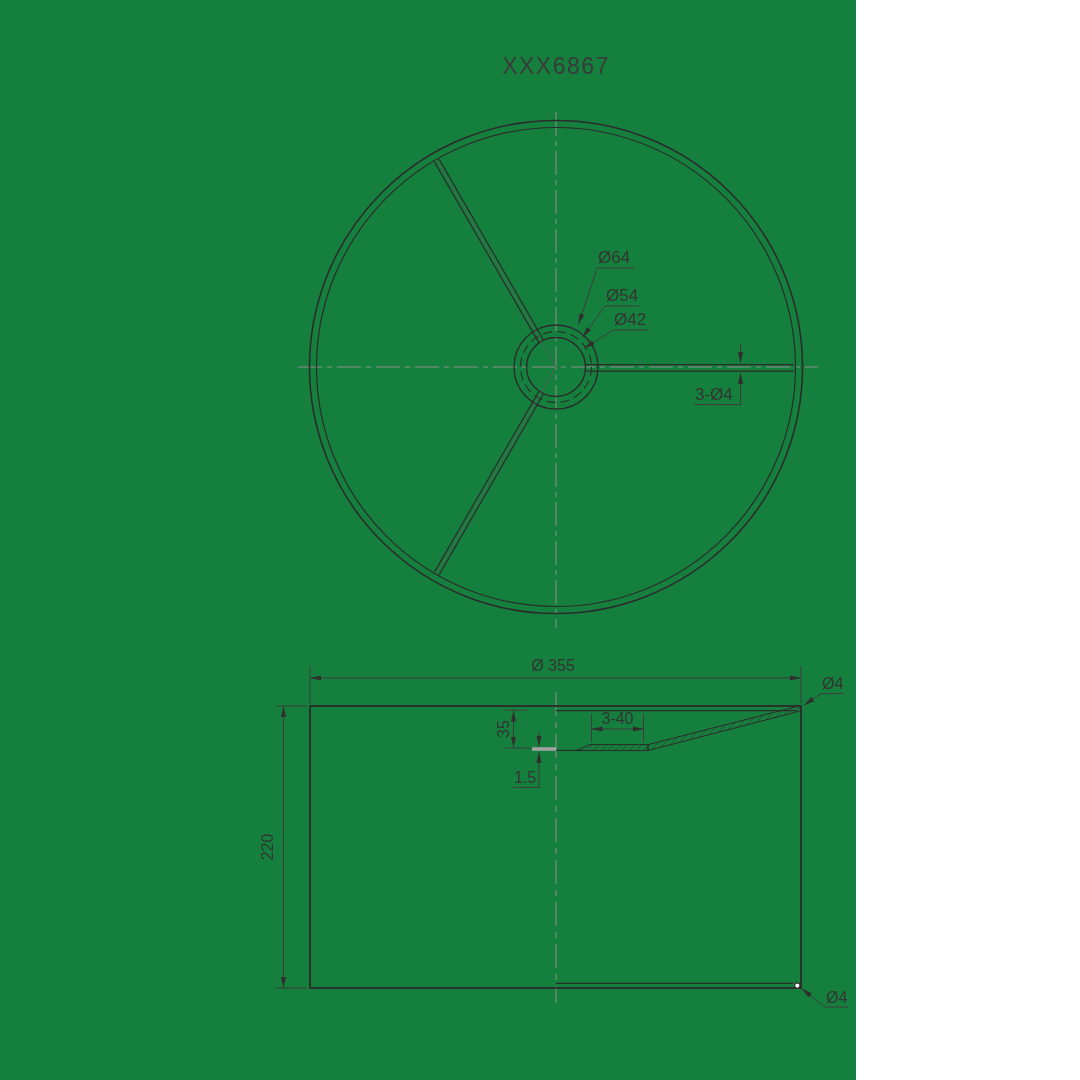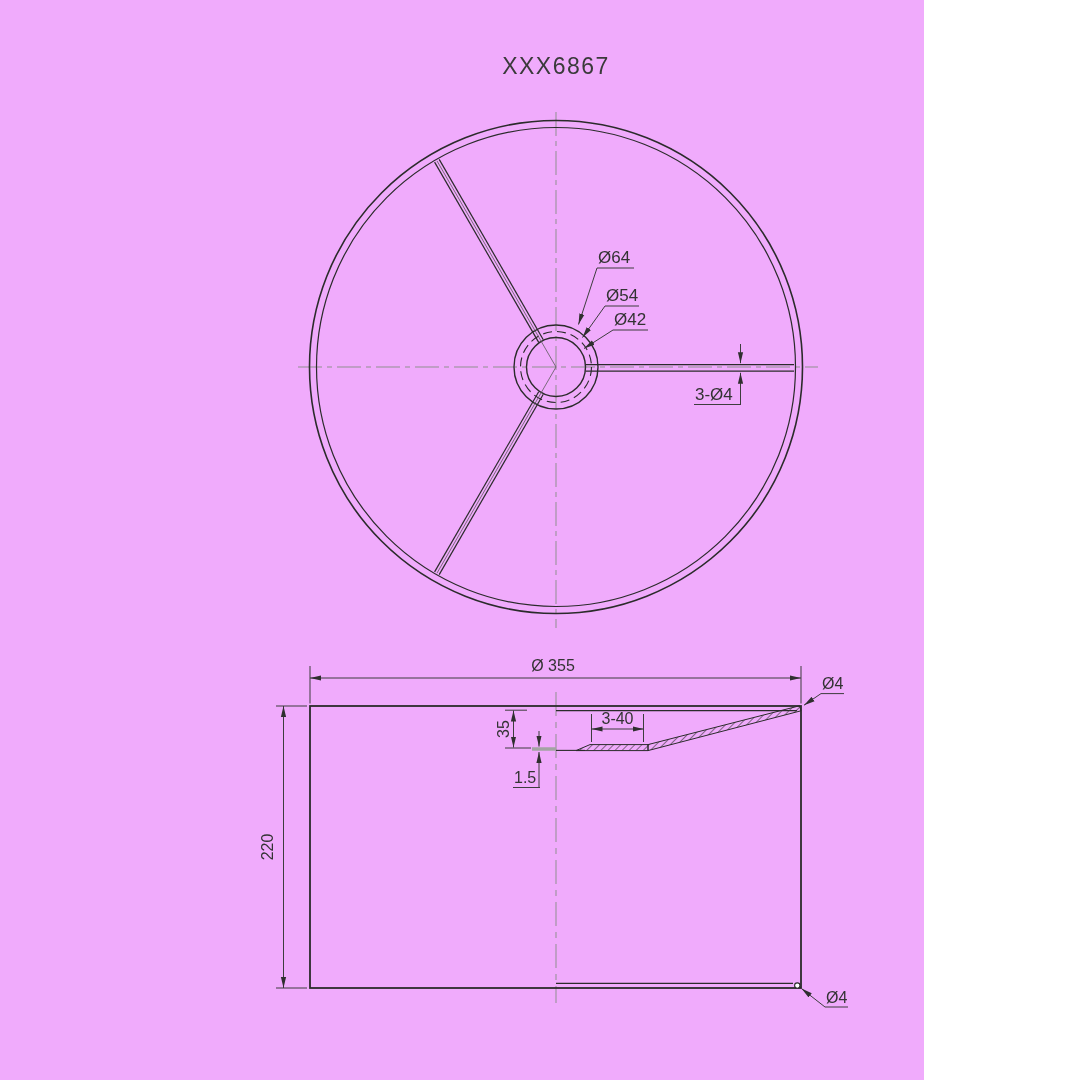--- a/index.html
+++ b/index.html
@@ -1,20 +1,20 @@
 <!DOCTYPE html>
 <html><head>
 <meta charset="utf-8">
 <style>
   html, body { margin: 0; padding: 0; background: #ffffff; }
   .sheet {
     position: relative;
-    width: 924px;
+    width: 856px;
     height: 1080px;
-    background: #f0abfc;
+    background: #15803d;
     font-family: "Liberation Sans", sans-serif;
     overflow: hidden;
   }
   svg text {
     font-family: "Liberation Sans", sans-serif;
     fill: #333333;
   }
   .dim-text { font-size: 16px; }
   .dim-text-lg { font-size: 17px; }
   .title-text {

